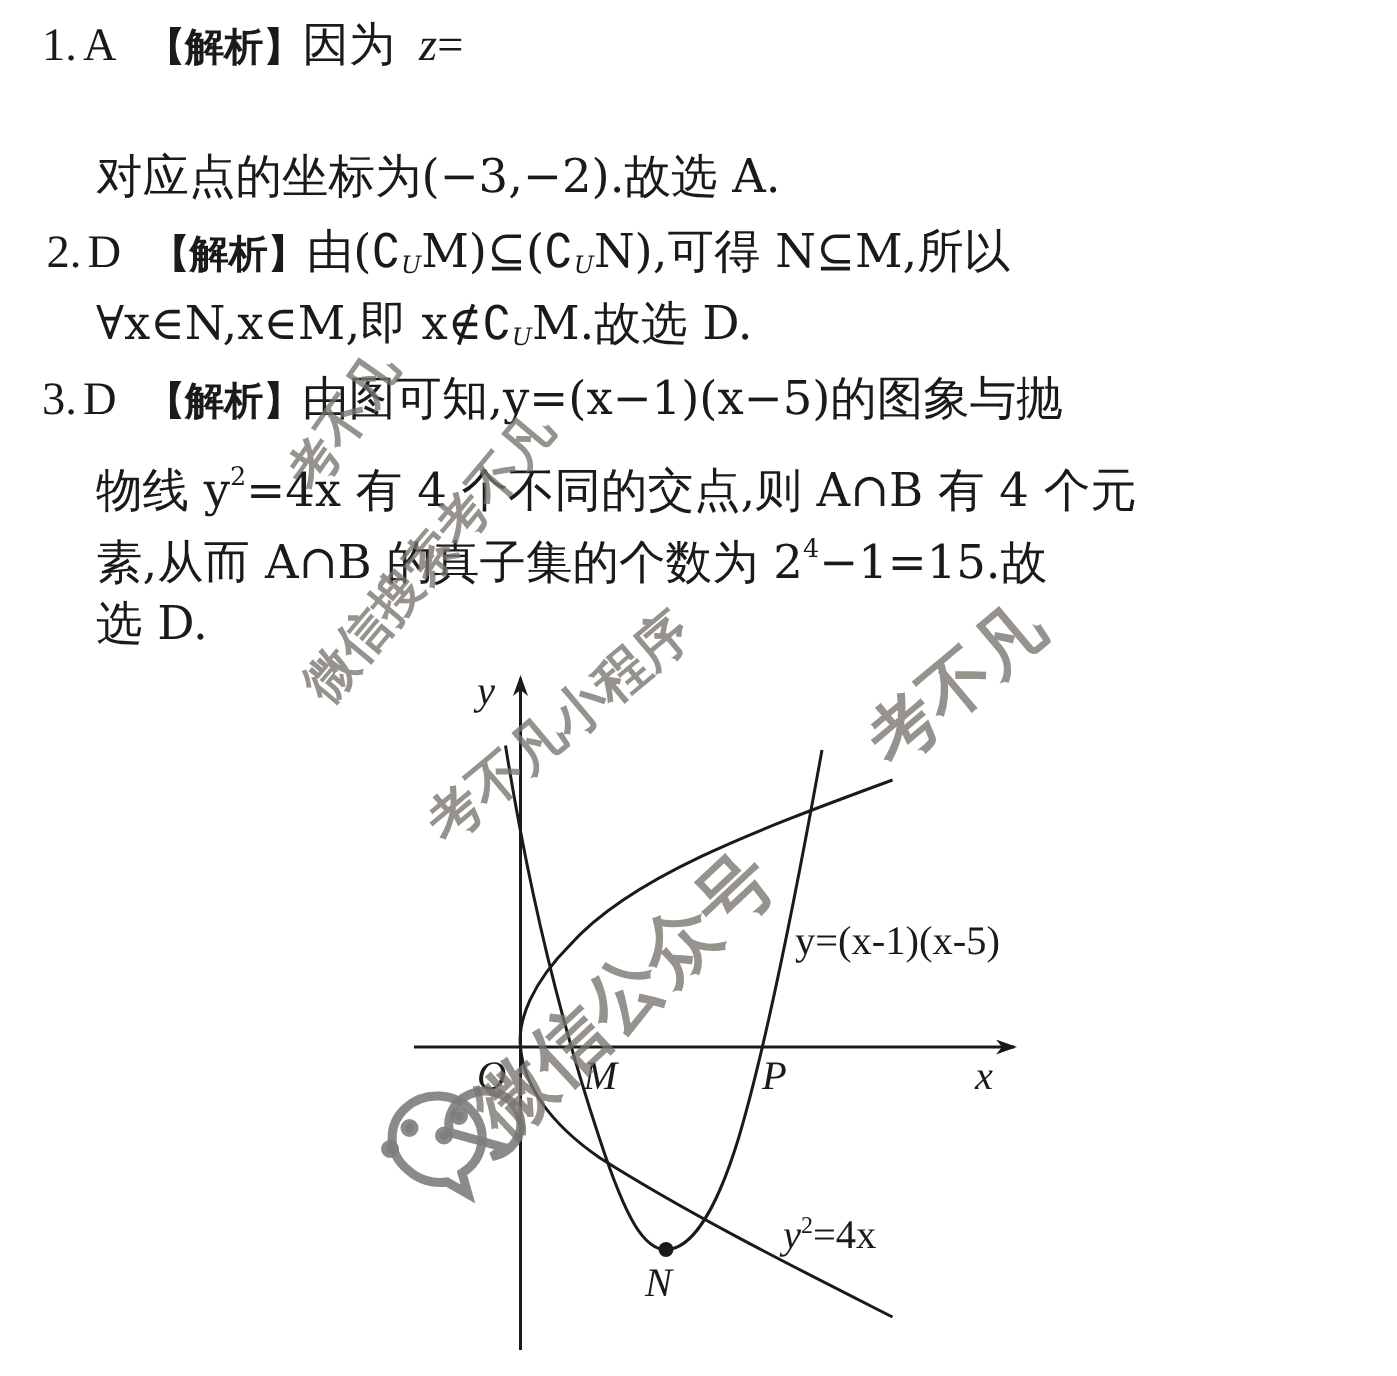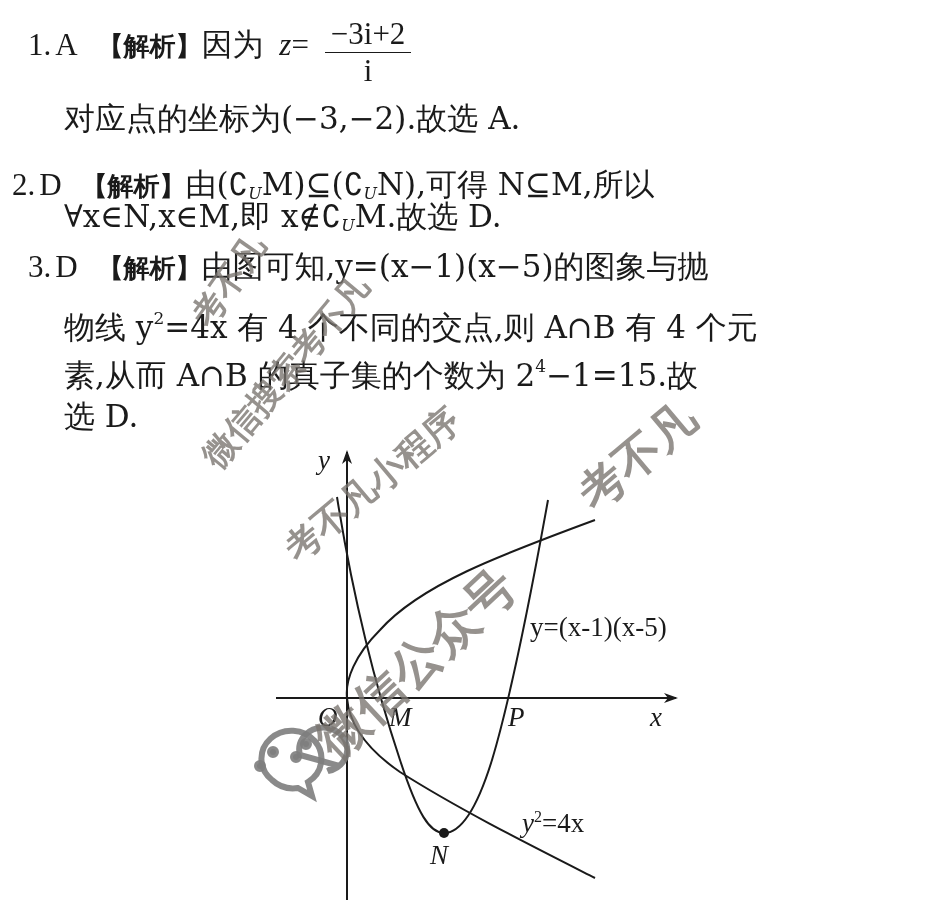--- a/index.html
+++ b/index.html
@@ -20,30 +20,27 @@
   svg { position: absolute; left: 0; top: 0; }
   .flabel { position: absolute; font-family: "Liberation Serif", serif; font-size: 27px; color: #1a1a1a; white-space: nowrap; }
 </style>
 </head>
 <body>
 
 <div class="line" style="top:10px; left:28px;">
   <span class="num">1.</span><span class="num" style="margin-left:4px;">A</span>
   <span class="tag" style="margin-left:10px;">【解析】</span><span>因为</span>
   <span class="it" style="margin-left:6px;">z</span><span class="mth">=</span>
-  <span class="frac mth" style="position:relative; top:6px;">
-    <span class="top">−3i+2</span>
-    <span class="bot">i</span>
-  </span>
+  
 </div>
 <div class="line" style="top:98px; left:64px;">
   <span>对应点的坐标为(−3,−2).故选 A.</span>
 </div>
 
-<div class="line" style="top:148px; left:12px;margin-top:16px;">
+<div class="line" style="top:148px; left:31px;">
   <span class="num">2.</span><span class="num" style="margin-left:4px;">D</span>
   <span class="tag" style="margin-left:10px;">【解析】</span><span>由(∁</span><sub class="sm">U</sub><span>M)⊆(∁</span><sub class="sm">U</sub><span>N),可得 N⊆M,所以</span>
 </div>
 <div class="line" style="top:196px; left:64px;text-align:center;">
   <span>∀x∈N,x∈M,即 x∉∁</span><sub class="sm">U</sub><span>M.故选 D.</span>
 </div>
 
 <div class="line" style="top:246px; left:28px;text-align:center;">
   <span class="num">3.</span><span class="num" style="margin-left:4px;">D</span>
   <span class="tag" style="margin-left:10px;">【解析】</span><span>由图可知,y=(x−1)(x−5)的图象与抛</span>

